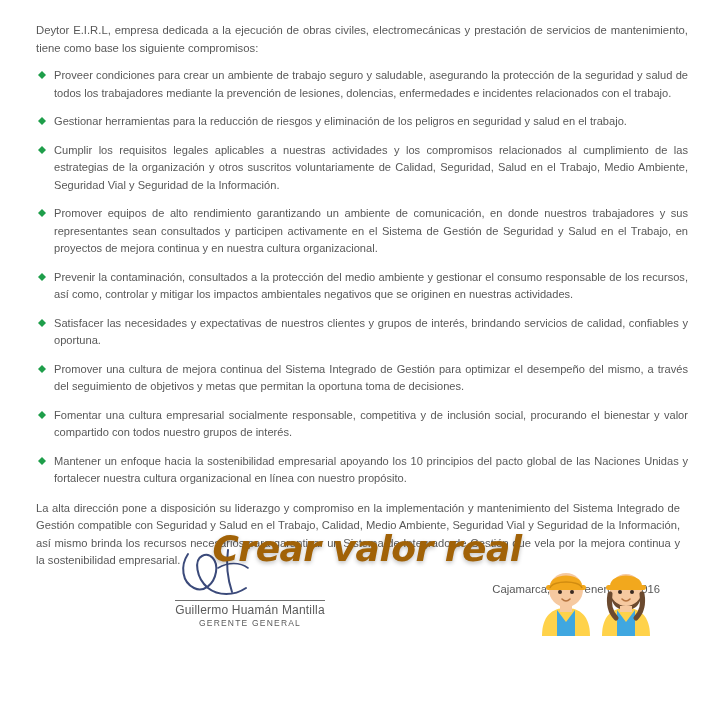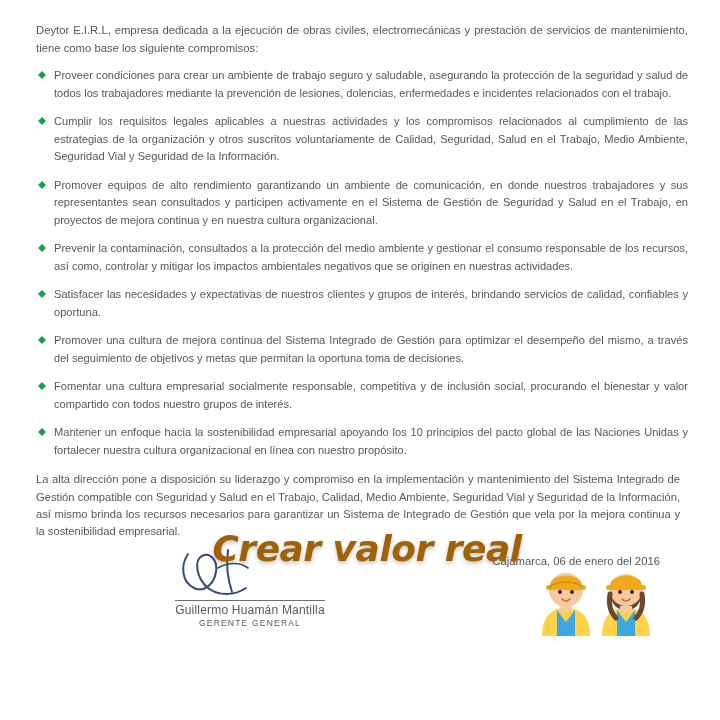--- a/index.html
+++ b/index.html
@@ -135,20 +135,28 @@
   <p class="intro">Deytor E.I.R.L, empresa dedicada a la ejecución de obras civiles, electromecánicas y prestación de servicios de mantenimiento, tiene como base los siguiente compromisos:</p>
 
   <ul class="commitments">
     <li>
       <span class="bullet">
         <svg width="8" height="8" viewBox="0 0 8 8">
             <polygon points="4,0 8,4 4,8 0,4" fill="#1e9e4a"></polygon>
           </svg>
       </span>
       <span>Proveer condiciones para crear un ambiente de trabajo seguro y saludable, asegurando la protección de la seguridad y salud de todos los trabajadores mediante la prevención de lesiones, dolencias, enfermedades e incidentes relacionados con el trabajo.</span>
+    </li>
+    <li>
+      <span class="bullet">
+        <svg width="8" height="8" viewBox="0 0 8 8">
+            <polygon points="4,0 8,4 4,8 0,4" fill="#1e9e4a"></polygon>
+          </svg>
+      </span>
+      <span>Gestionar herramientas para la reducción de riesgos y eliminación de los peligros en seguridad y salud en el trabajo.</span>
     </li>
     <li>
       <span class="bullet">
         <svg width="8" height="8" viewBox="0 0 8 8">
             <polygon points="4,0 8,4 4,8 0,4" fill="#1e9e4a"></polygon>
           </svg>
       </span>
       <span>Cumplir los requisitos legales aplicables a nuestras actividades y los compromisos relacionados al cumplimiento de las estrategias de la organización y otros suscritos voluntariamente de Calidad, Seguridad, Salud en el Trabajo, Medio Ambiente, Seguridad Vial y Seguridad de la Información.</span>
     </li>
     <li>

